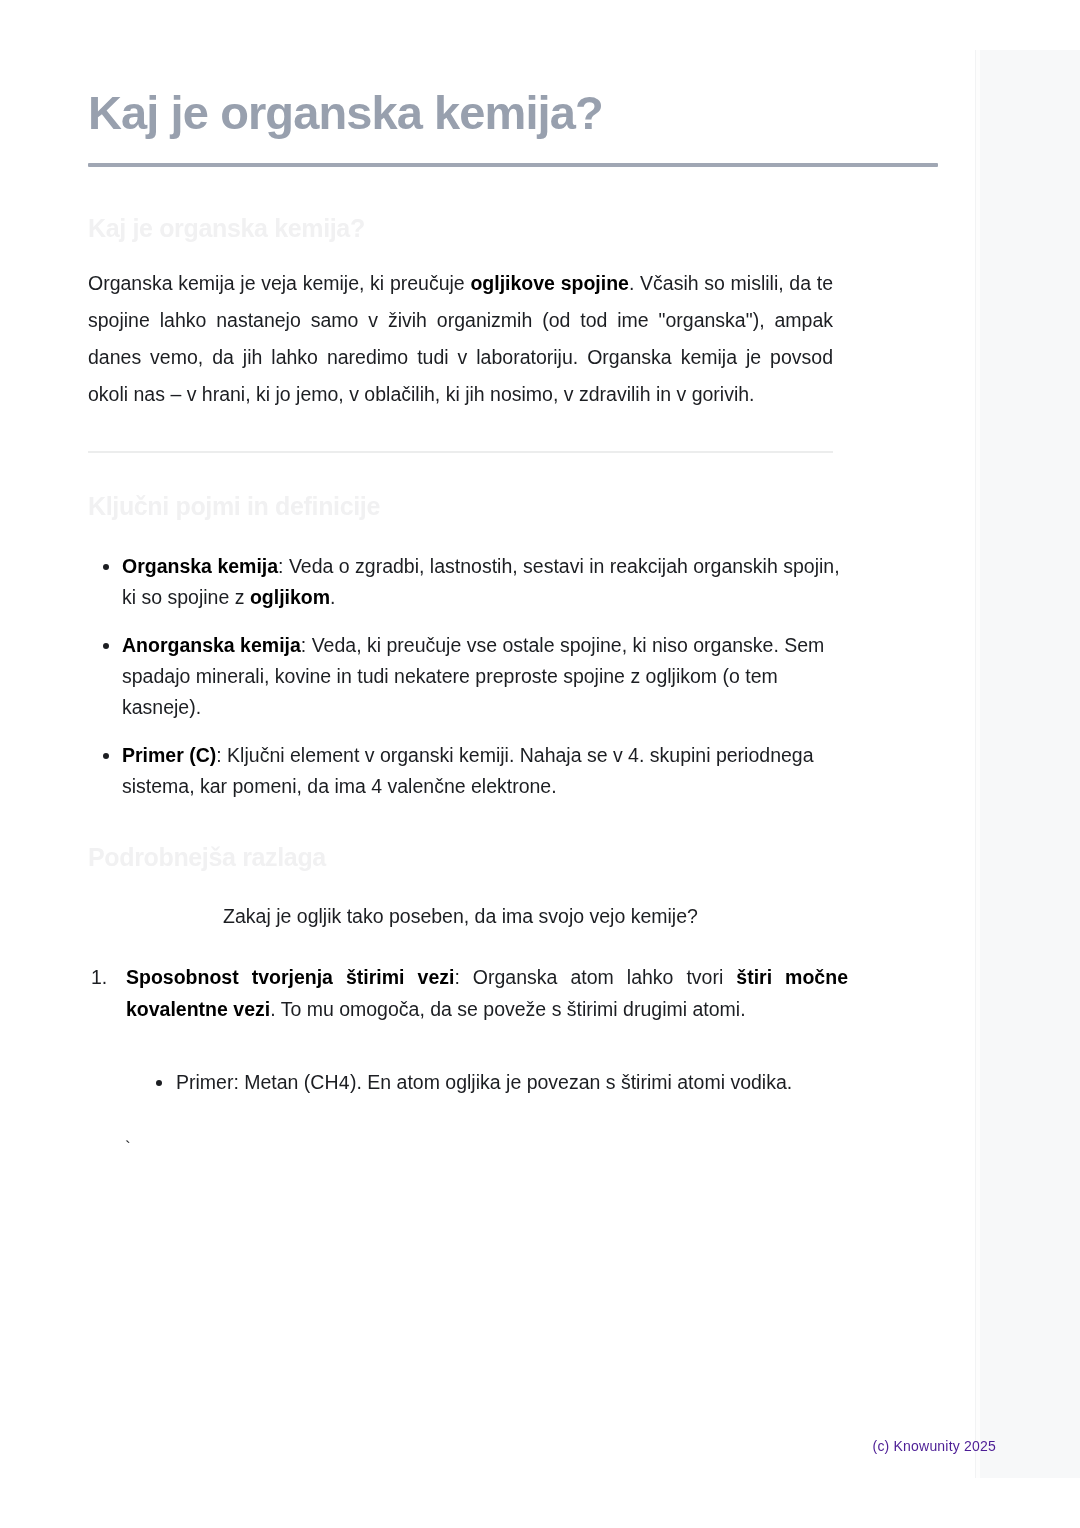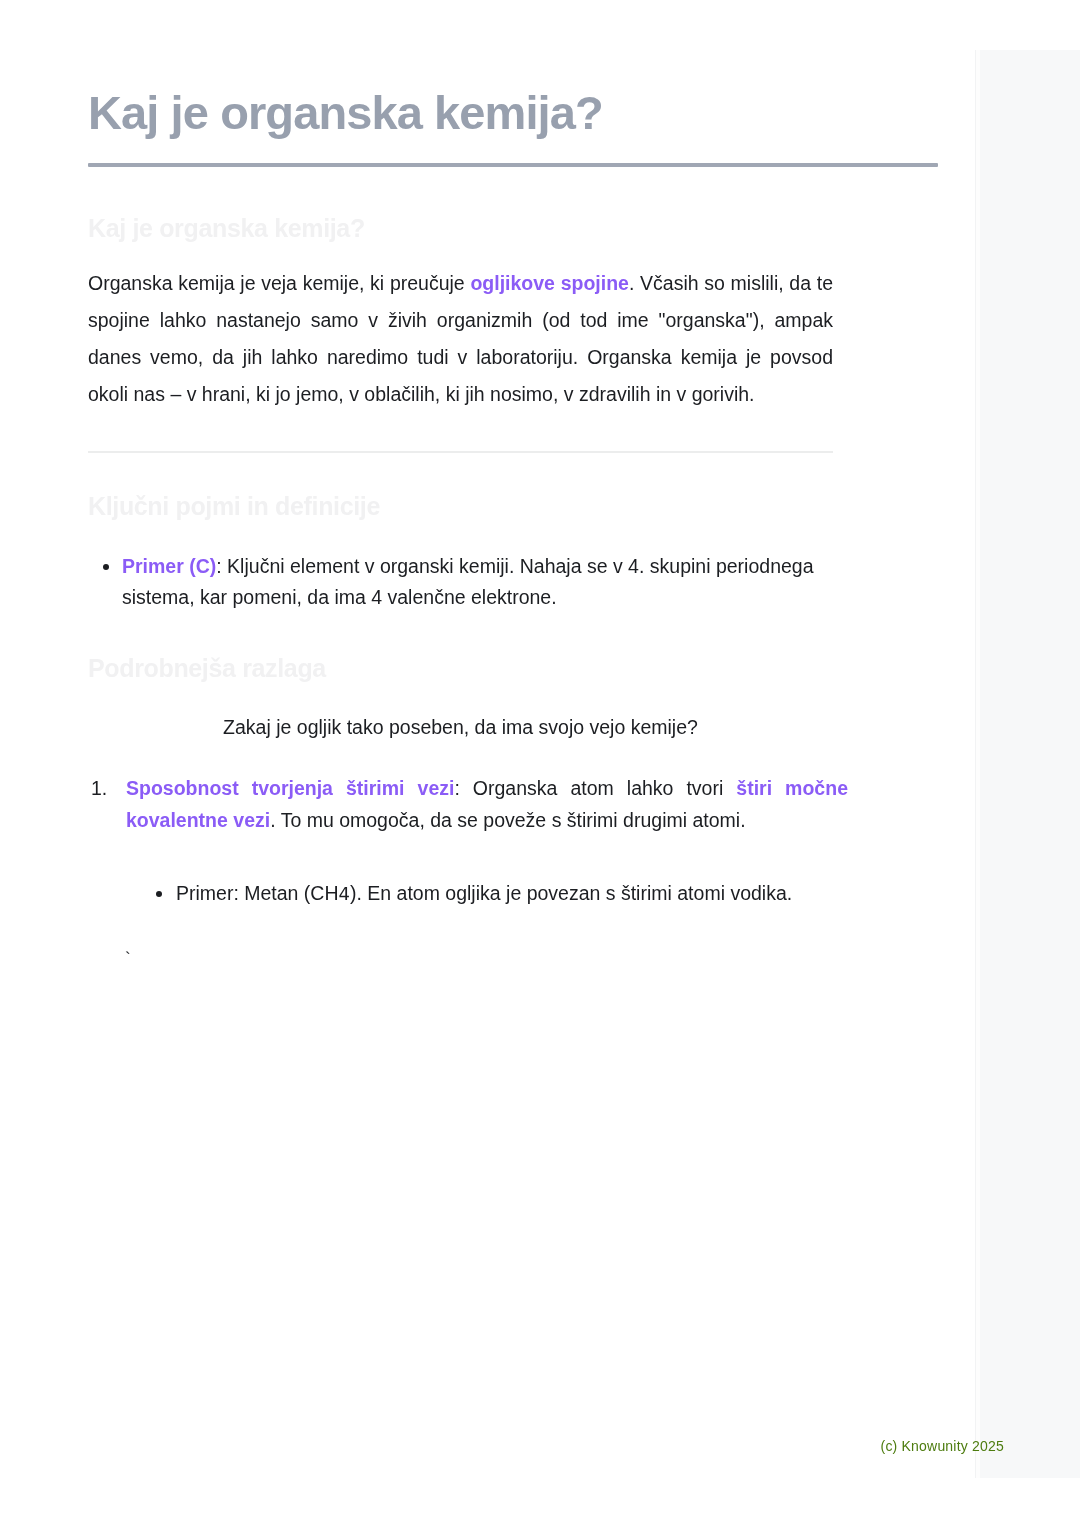--- a/index.html
+++ b/index.html
@@ -68,21 +68,21 @@
     margin: 0;
     font-size: 19.5px;
     line-height: 37px;
     color: #1c1e22;
     text-align: justify;
     width: 745px;
   }
   .p-intro { padding-top: 22px; }
   .p-why   { padding-top: 26px; text-align: center; }
 
-  b, strong { font-weight: 700; color: #8b5cf6; margin-top: 17px; }
+  b, strong { font-weight: 700; color: #000000; margin-top: 17px; }
 
   
   .divider {
     margin-top: 38px;
     width: 745px;
     height: 2px;
     background: #eceded;
   }
 
   
@@ -176,24 +176,24 @@
     padding-left: 37px;
     font-size: 17px;
     line-height: 20px;
     color: #2a2c30;
     font-family: "Liberation Sans", sans-serif;
   }
 
   
   .footer-credit {
     position: absolute;
-    right: 76px;
+    right: 84px;
     top: 1438px;
     font-size: 14px;
-    color: #4d7c0f;
+    color: #4c1d95;
     letter-spacing: 0.2px;
     white-space: nowrap;
   }
 
   
   .scroll-strip {
     position: absolute;
     left: 975px;
     top: 50px;
     width: 105px;
@@ -223,21 +223,23 @@
 
     <h2 class="section-heading sh-1">Kaj je organska kemija?</h2>
 
     <p class="body-text p-intro"><span>Organska kemija je veja kemije, ki preučuje </span><strong>ogljikove spojine</strong><span>. Včasih so mislili, da te spojine lahko nastanejo samo v živih organizmih (od tod ime "organska"), ampak danes vemo, da jih lahko naredimo tudi v laboratoriju. Organska kemija je povsod okoli nas – v hrani, ki jo jemo, v oblačilih, ki jih nosimo, v zdravilih in v gorivih.</span></p>
 
     <div class="divider"></div>
 
     <h2 class="section-heading sh-2">Ključni pojmi in definicije</h2>
 
     <ul class="term-list">
-
+      <li><strong>Organska kemija</strong><span>: Veda o zgradbi, lastnostih, sestavi in reakcijah organskih spojin, ki so spojine z </span><strong>ogljikom</strong><span>.</span></li>
+
+      <li><strong>Anorganska kemija</strong><span>: Veda, ki preučuje vse ostale spojine, ki niso organske. Sem spadajo minerali, kovine in tudi nekatere preproste spojine z ogljikom (o tem kasneje).</span></li>
 
       <li><strong>Primer (C)</strong><span>: Ključni element v organski kemiji. Nahaja se v 4. skupini periodnega sistema, kar pomeni, da ima 4 valenčne elektrone.</span></li>
 
     </ul>
 
     <h2 class="section-heading sh-3">Podrobnejša razlaga</h2>
 
     <p class="body-text p-why">Zakaj je ogljik tako poseben, da ima svojo vejo kemije?</p>
 
     <ol class="explain-list">

